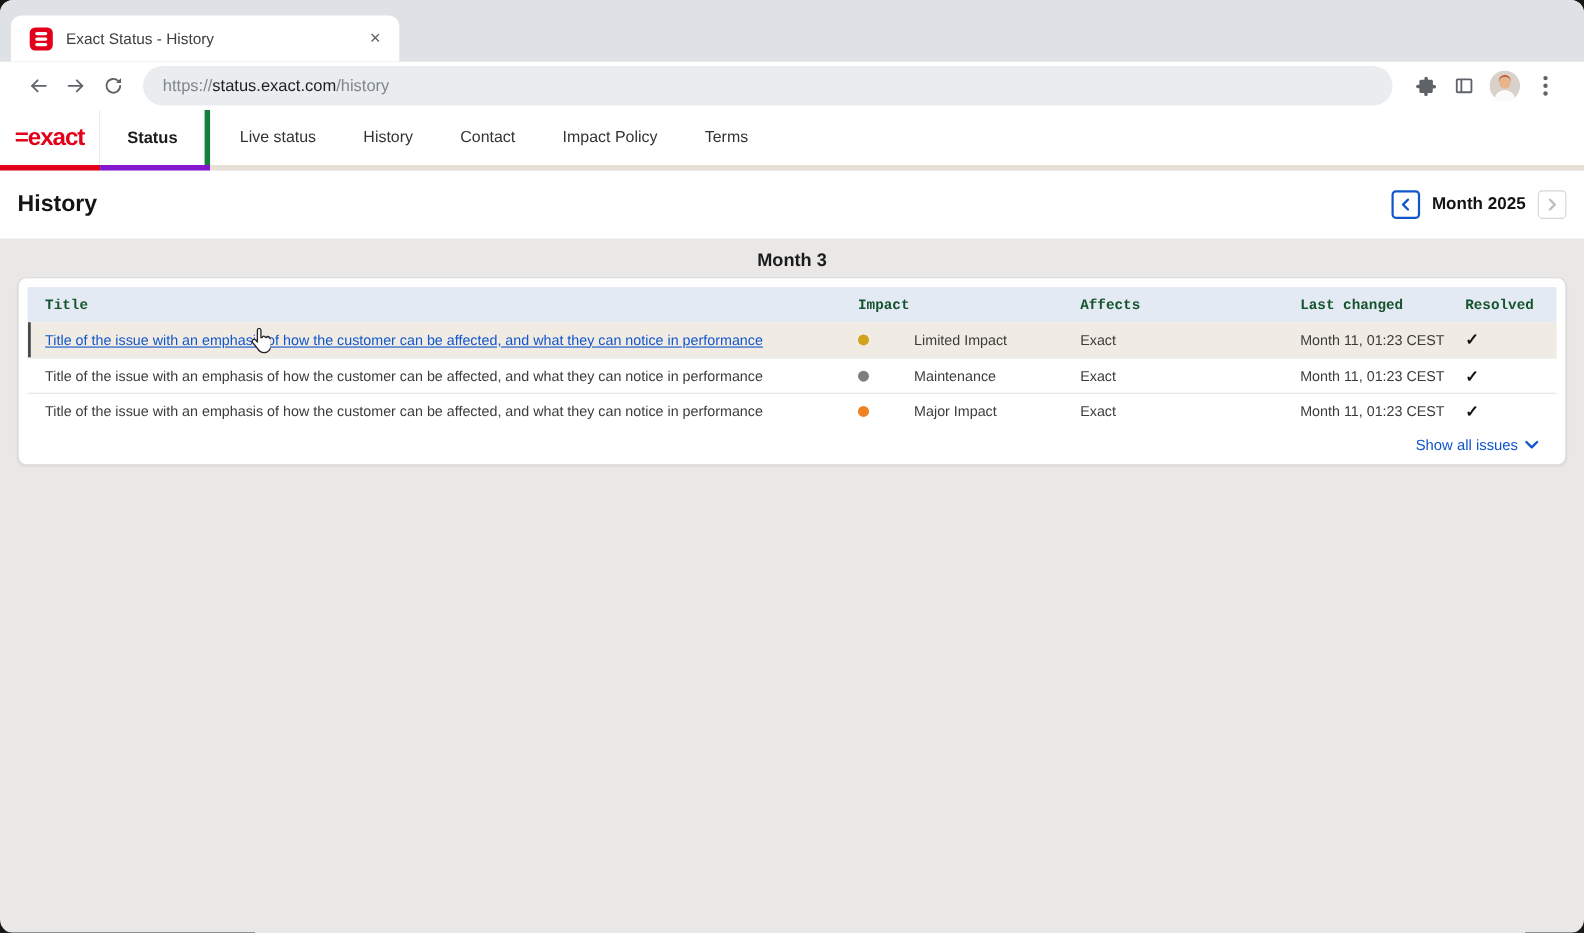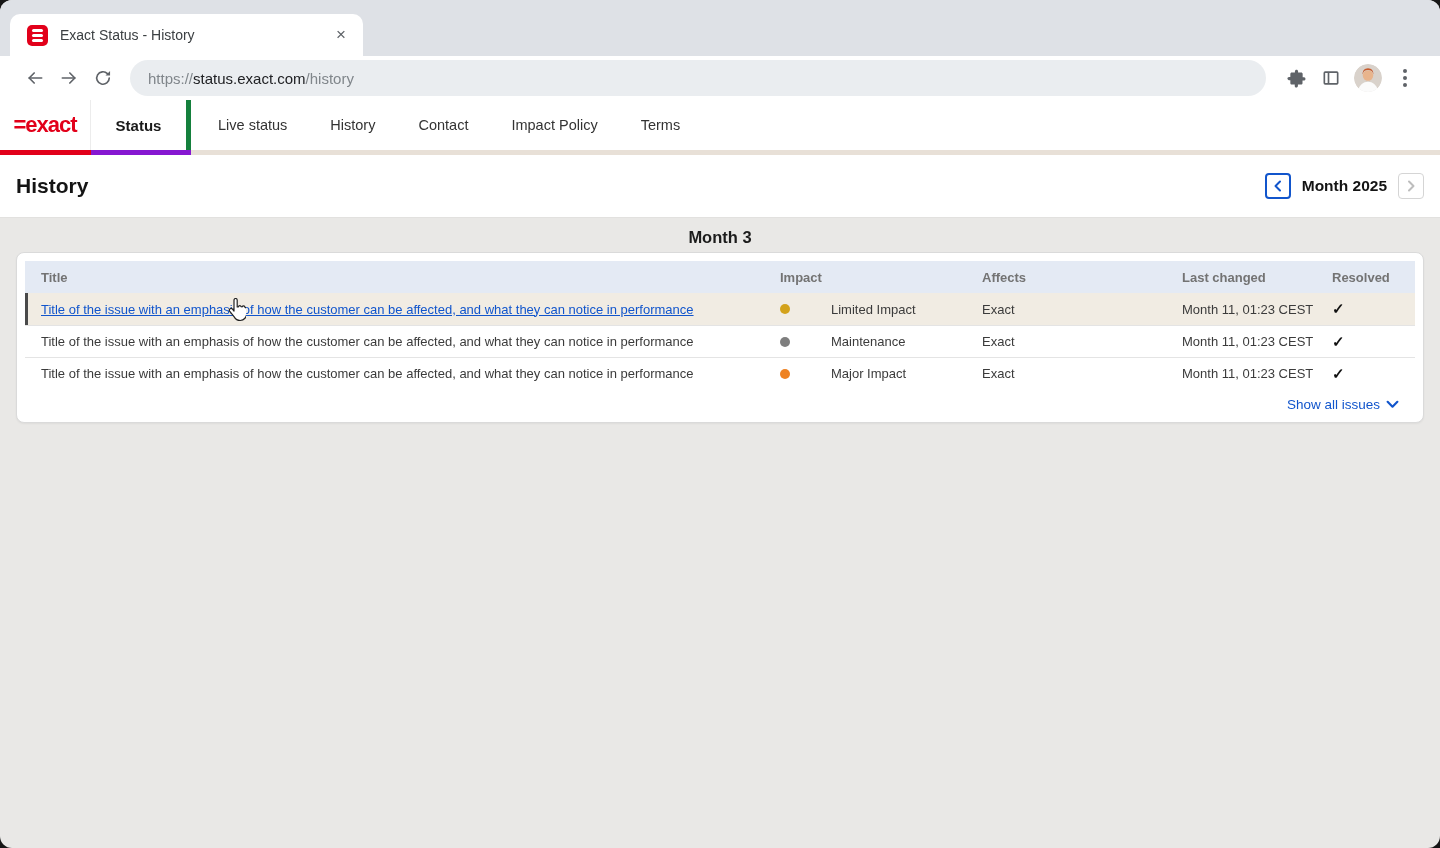--- a/index.html
+++ b/index.html
@@ -59,21 +59,21 @@
   .nav-btn svg { width:12px; height:12px; }
   .month-label { font-weight:700; font-size:15.5px; color:#141414; }
 
   
   .month-title { text-align:center; font-weight:700; font-size:16.5px; color:#1c1c1c;
                  padding:10px 0 5px; }
   .card { margin:0 16px; background:#fff; border:1px solid #dadada; border-radius:8px;
           padding:8px 8px 6px; box-shadow:0 1px 2px rgba(0,0,0,.05); }
   .trow { display:grid; grid-template-columns:1fr 202px 200px 150px 99px; align-items:center;
           min-height:32px; font-size:13px; }
-  .thead { background:#e4eaf4; font-weight:700; color:#737373; }
+  .thead { background:#e4eaf4; font-weight:700; color:#14532d;font-family:Liberation Mono, monospace; }
   .cell { padding-left:16px; white-space:nowrap; overflow:hidden; }
   .row { color:#3b3b3b; cursor:pointer; }
   .row + .row { border-top:1px solid #e4e4e4; }
   .row-hover { background:#f1ece3; box-shadow:inset 3px 0 0 #4a4a4a; }
   .issue-link { color:#1155cc; text-decoration:underline; }
   .impact-cell { display:flex; align-items:center;gap:28px; }
   .dot { width:10px; height:10px; border-radius:50%; flex:none; margin-right:13px; }
   .check { font-size:15px; font-weight:600; color:#111; }
   .tfoot { display:flex; justify-content:flex-end; align-items:center; padding:8px 16px 4px;
            font-size:13.5px; }

